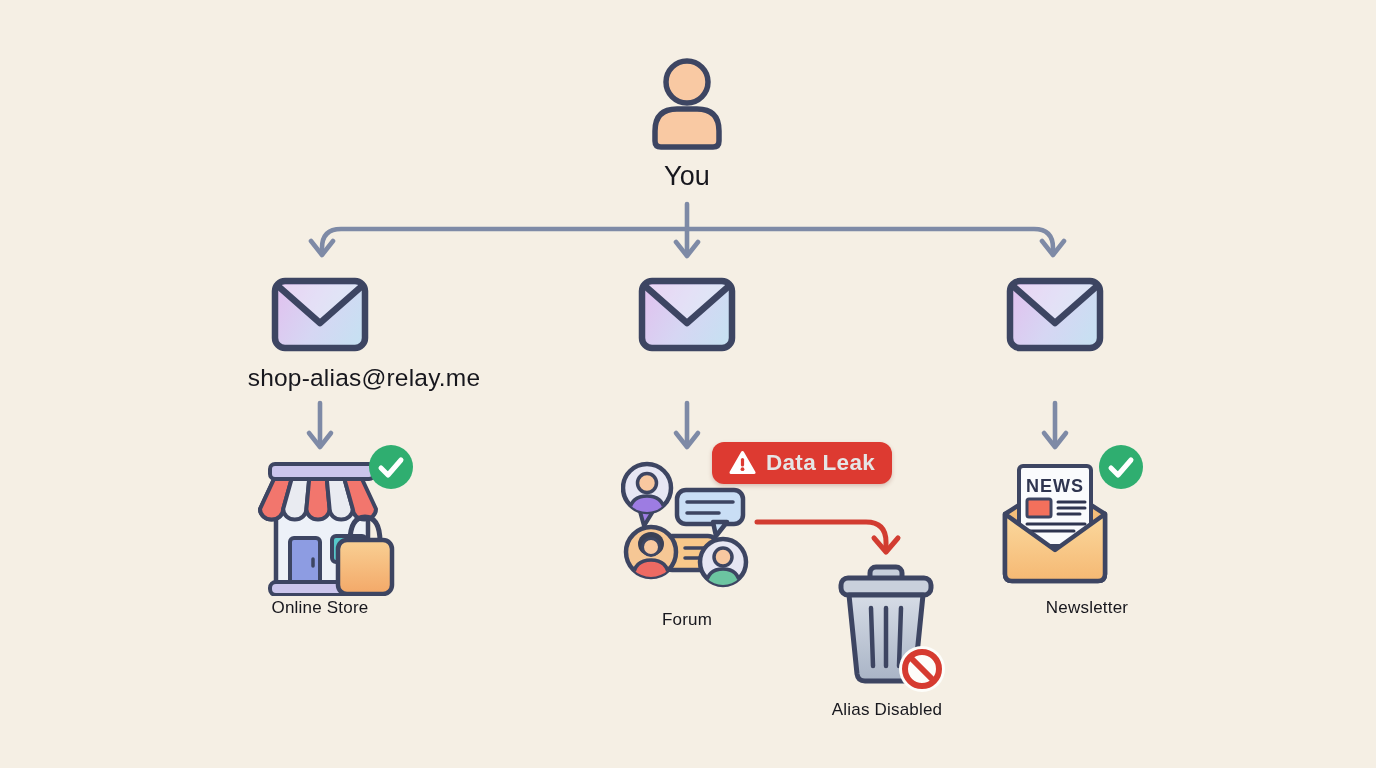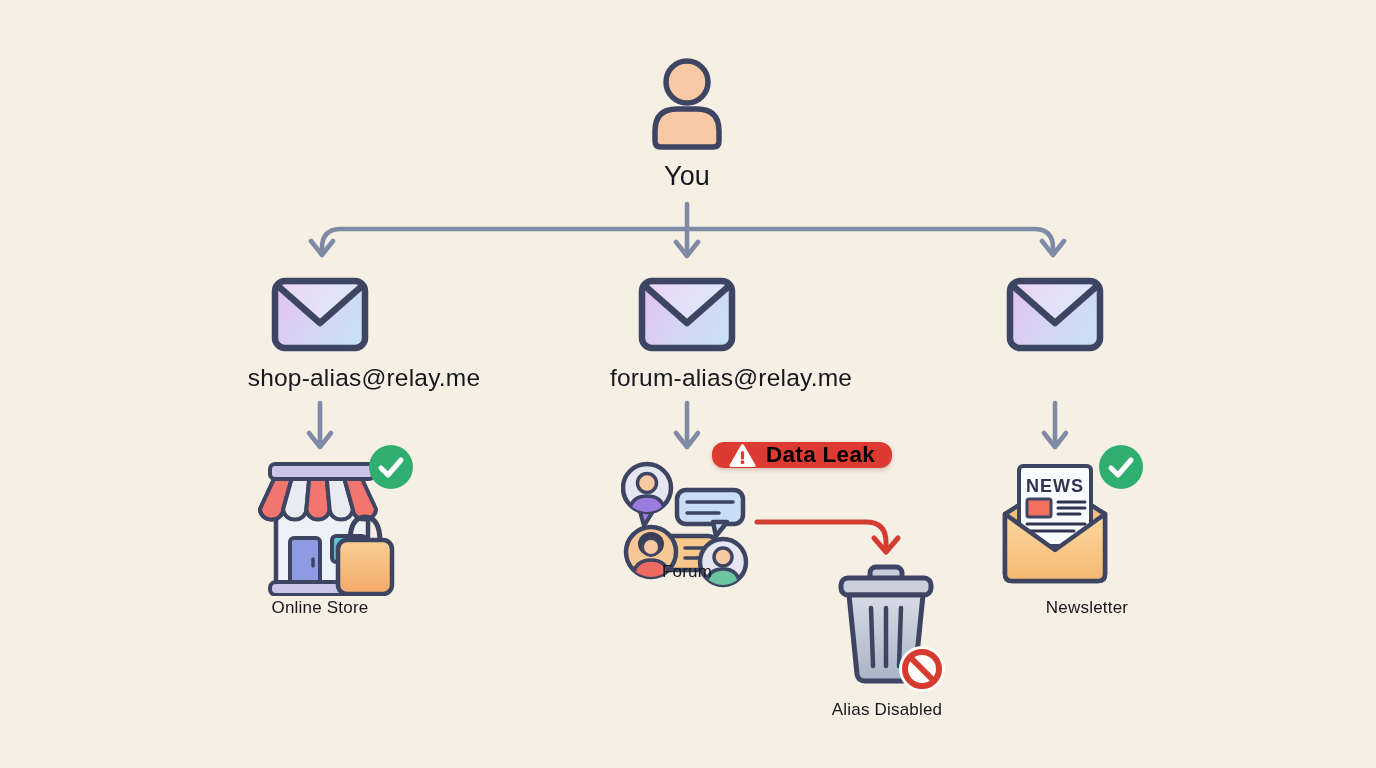--- a/index.html
+++ b/index.html
@@ -3,22 +3,22 @@
 <meta charset="utf-8">
 <style>
   html,body{margin:0;padding:0;}
   body{font-family:"Liberation Sans", sans-serif;}
   .stage{position:relative;width:1376px;height:768px;background:#f5efe4;overflow:hidden;}
   .abs{position:absolute;}
   .lbl{color:#17171d;text-align:center;white-space:nowrap;}
   .you-lbl{font-size:27px;font-weight:500;letter-spacing:.2px;}
   .addr-lbl{font-size:24.5px;font-weight:500;letter-spacing:.2px;margin-left:44px;}
   .dest-lbl{font-size:17px;font-weight:500;letter-spacing:.2px;}
-  .leak-badge{display:flex;align-items:flex-end;gap:10px;background:#dd3a31;color:#000000;
-    border-radius:12px;padding:0 17px;box-shadow:0 2px 4px rgba(120,40,30,.25);}
+  .leak-badge{display:flex;align-items:flex-start;gap:10px;background:#dd3a31;color:#e5e5e5;
+    border-radius:12px;padding:8px 17px;box-shadow:0 2px 4px rgba(120,40,30,.25);}
   .leak-badge span{font-size:22.5px;font-weight:700;letter-spacing:.3px;}
   .center-w{transform:translateX(-50%);}
 </style>
 </head>
 <body>
 
 <div class="stage">
 
   <svg class="abs" style="left:0;top:0" width="1376" height="768" viewBox="0 0 1376 768">
     <g fill="none" stroke="#7e8aa6" stroke-width="4.6" stroke-linecap="round" stroke-linejoin="round">
@@ -83,21 +83,20 @@
     <path d="M7,8 H91 L49,45 Z" fill="rgba(255,255,255,0.30)"></path>
     <path d="M7,9 L49,46 L91,9" fill="none" stroke="#3d4562" stroke-width="6.5" stroke-linejoin="round" stroke-linecap="round"></path>
   </svg>
   <svg class="abs" style="left:1006px;top:277px" width="98" height="75" viewBox="0 0 98 75">
     <rect x="4" y="4" width="90" height="67" rx="10" fill="url(#envG)" stroke="#3d4562" stroke-width="6.5"></rect>
     <path d="M7,8 H91 L49,45 Z" fill="rgba(255,255,255,0.30)"></path>
     <path d="M7,9 L49,46 L91,9" fill="none" stroke="#3d4562" stroke-width="6.5" stroke-linejoin="round" stroke-linecap="round"></path>
   </svg>
 
   <div class="abs lbl addr-lbl center-w" style="left:320px;top:364px">shop-alias@relay.me</div>
-  <div class="abs lbl addr-lbl center-w" style="left:687px;top:364px">forum-alias@relay.me</div>
 
   <svg class="abs" style="left:244px;top:456px" width="156" height="140" viewBox="0 0 156 140">
     <rect x="32" y="50" width="92" height="80" rx="4" fill="#edf1f8" stroke="#3d4562" stroke-width="4.5"></rect>
     <rect x="46" y="82" width="30" height="48" rx="4" fill="#8d9ce2" stroke="#3d4562" stroke-width="4"></rect>
     <path d="M69,103 v7" stroke="#3d4562" stroke-width="3.5" stroke-linecap="round"></path>
     <rect x="88" y="80" width="34" height="26" rx="4" fill="#57c7c9" stroke="#3d4562" stroke-width="4"></rect>
     <rect x="26" y="126" width="100" height="13" rx="6" fill="#cbc5ec" stroke="#3d4562" stroke-width="4"></rect>
     <rect x="26" y="8" width="104" height="15" rx="5" fill="#cbc5ec" stroke="#3d4562" stroke-width="4"></rect>
     <g stroke="#3d4562" stroke-width="4" stroke-linejoin="round">
       <path d="M30,23 H47.6 L39.2,53 A11.6,10.5 0 0 1 16,53 L30,23 Z" fill="#f2766d" transform="translate(0,0)"></path>
@@ -167,21 +166,21 @@
     <rect x="26" y="47" width="24" height="18" rx="2" fill="#f3705c" stroke="#3d4562" stroke-width="3"></rect>
     <path d="M57,50 H84 M57,56 H84 M57,62 H79 M26,72 H84 M26,79 H73" stroke="#2f3550" stroke-width="3" stroke-linecap="round"></path>
     <path d="M4,62 L54,98 L104,62 V122 Q104,129 97,129 H11 Q4,129 4,122 Z" fill="url(#newsG)" stroke="#3d4562" stroke-width="4.5" stroke-linejoin="round"></path>
   </svg>
   <svg class="abs" style="left:1098px;top:444px" width="46" height="46" viewBox="0 0 46 46">
     <circle cx="23" cy="23" r="22" fill="#2fae70"></circle>
     <path d="M13,24 L20,31 L33,16" fill="none" stroke="#ffffff" stroke-width="5" stroke-linecap="round" stroke-linejoin="round"></path>
   </svg>
 
   <div class="abs lbl dest-lbl center-w" style="left:320px;top:598px">Online Store</div>
-  <div class="abs lbl dest-lbl center-w" style="left:687px;top:562px">Forum</div>
+  <div class="abs lbl dest-lbl center-w" style="left:687px;top:610px">Forum</div>
   <div class="abs lbl dest-lbl center-w" style="left:1087px;top:598px">Newsletter</div>
 
   <svg class="abs" style="left:836px;top:563px" width="100" height="124" viewBox="0 0 100 124">
     <rect x="34" y="4" width="32" height="15" rx="6" fill="#c6cedb" stroke="#3d4562" stroke-width="5"></rect>
     <rect x="5" y="15" width="90" height="17" rx="7" fill="#c9d0dc" stroke="#3d4562" stroke-width="5"></rect>
     <path d="M13,32 L21,111 Q22,118 29,118 H71 Q78,118 79,111 L87,32 Z" fill="url(#trashG)" stroke="#3d4562" stroke-width="5" stroke-linejoin="round"></path>
     <path d="M35,45 L37,103 M50,45 V103 M65,45 L63,103" stroke="#3d4562" stroke-width="4.5" stroke-linecap="round"></path>
   </svg>
   <svg class="abs" style="left:898px;top:645px" width="48" height="48" viewBox="0 0 48 48">
     <circle cx="24" cy="24" r="23" fill="#fdfdfa"></circle>

